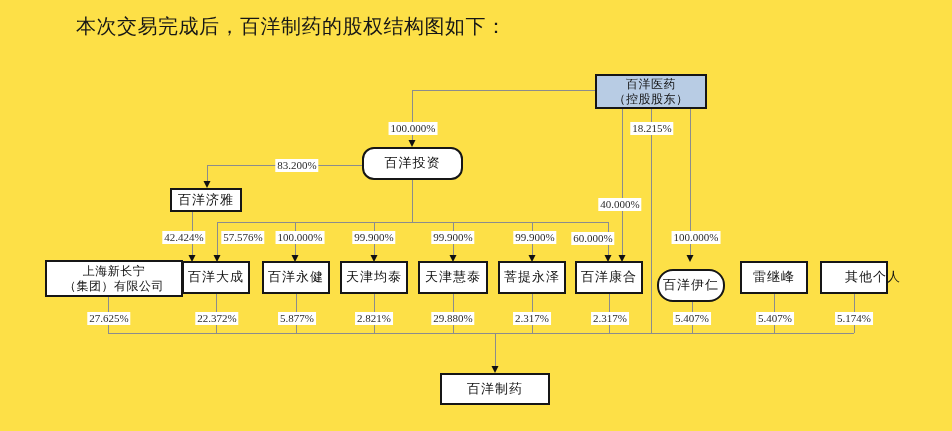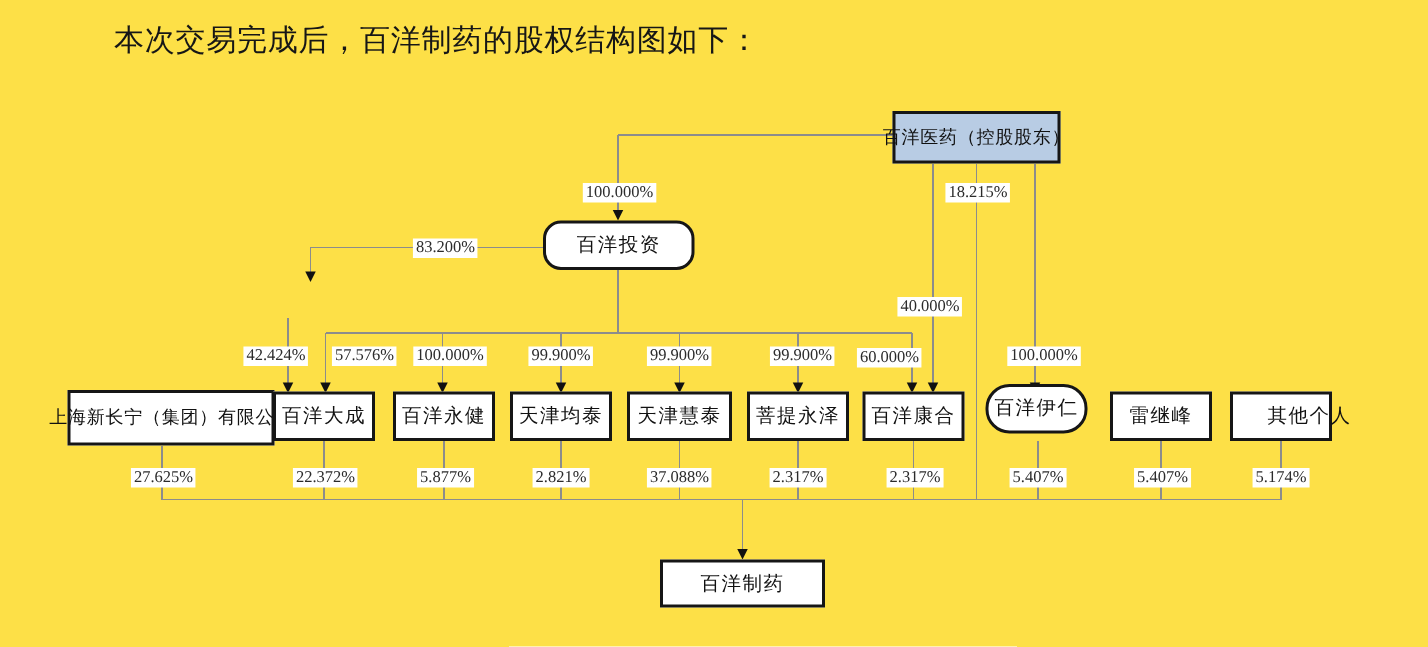--- a/index.html
+++ b/index.html
@@ -29,20 +29,21 @@
     left: 0; top: 0;
     z-index: 1;
   }
   .node {
     position: absolute;
     z-index: 2;
     box-sizing: border-box;
     background: #ffffff;
     border: 2px solid #161616;
     display: flex;
+    flex-direction: column;
     align-items: center;
     justify-content: center;
     font-size: 13px;
     color: #111111;
     letter-spacing: 1px;
     line-height: 1.25;
     text-align: center;
     white-space: nowrap;
   }
   .node.two-line { font-size: 12px; letter-spacing: 0.5px; }
@@ -115,33 +116,34 @@
     </g>
   </svg>
 
   <div class="node highlight two-line" style="left:595px;top:74px;width:112px;height:35px;">
     <span>百洋医药</span>
     <span>（控股股东）</span>
   </div>
 
   <div class="node" style="left:362px;top:147px;width:101px;height:33px;border-radius:12px;">百洋投资</div>
 
+  <div class="node" style="left:170px;top:188px;width:72px;height:24px;">百洋济雅</div>
 
   <div class="node two-line" style="left:45px;top:260px;width:138px;height:37px;">
     <span>上海新长宁</span>
     <span>（集团）有限公司</span>
   </div>
 
   <div class="node" style="left:182px;top:261px;width:68px;height:33px;">百洋大成</div>
   <div class="node" style="left:262px;top:261px;width:68px;height:33px;">百洋永健</div>
   <div class="node" style="left:340px;top:261px;width:68px;height:33px;">天津均泰</div>
   <div class="node" style="left:418px;top:261px;width:70px;height:33px;">天津慧泰</div>
   <div class="node" style="left:498px;top:261px;width:68px;height:33px;">菩提永泽</div>
   <div class="node" style="left:575px;top:261px;width:68px;height:33px;">百洋康合</div>
-  <div class="node" style="left:657px;top:256px;width:68px;height:33px;border-radius:16px;">百洋伊仁</div>
+  <div class="node" style="left:657px;top:269px;width:68px;height:33px;border-radius:16px;">百洋伊仁</div>
   <div class="node" style="left:740px;top:261px;width:68px;height:33px;">雷继峰</div>
   <div class="node" style="left:820px;top:261px;width:68px;height:33px;padding-left:38px;">其他个人</div>
 
   <div class="node" style="left:440px;top:373px;width:110px;height:32px;">百洋制药</div>
 
   <div class="pct" style="left:413px;top:122px;">100.000%</div>
   <div class="pct" style="left:652px;top:122px;">18.215%</div>
   <div class="pct" style="left:297px;top:159px;">83.200%</div>
   <div class="pct" style="left:620px;top:198px;">40.000%</div>
 
@@ -151,20 +153,20 @@
   <div class="pct" style="left:374px;top:231px;">99.900%</div>
   <div class="pct" style="left:453px;top:231px;">99.900%</div>
   <div class="pct" style="left:535px;top:231px;">99.900%</div>
   <div class="pct" style="left:593px;top:232px;">60.000%</div>
   <div class="pct" style="left:696px;top:231px;">100.000%</div>
 
   <div class="pct" style="left:109px;top:312px;">27.625%</div>
   <div class="pct" style="left:217px;top:312px;">22.372%</div>
   <div class="pct" style="left:297px;top:312px;">5.877%</div>
   <div class="pct" style="left:374px;top:312px;">2.821%</div>
-  <div class="pct" style="left:453px;top:312px;">37.088%</div>
+  <div class="pct" style="left:453px;top:312px;">29.880%</div>
   <div class="pct" style="left:532px;top:312px;">2.317%</div>
   <div class="pct" style="left:610px;top:312px;">2.317%</div>
   <div class="pct" style="left:692px;top:312px;">5.407%</div>
   <div class="pct" style="left:775px;top:312px;">5.407%</div>
   <div class="pct" style="left:854px;top:312px;">5.174%</div>
 
 </div>
 
 </body></html>

